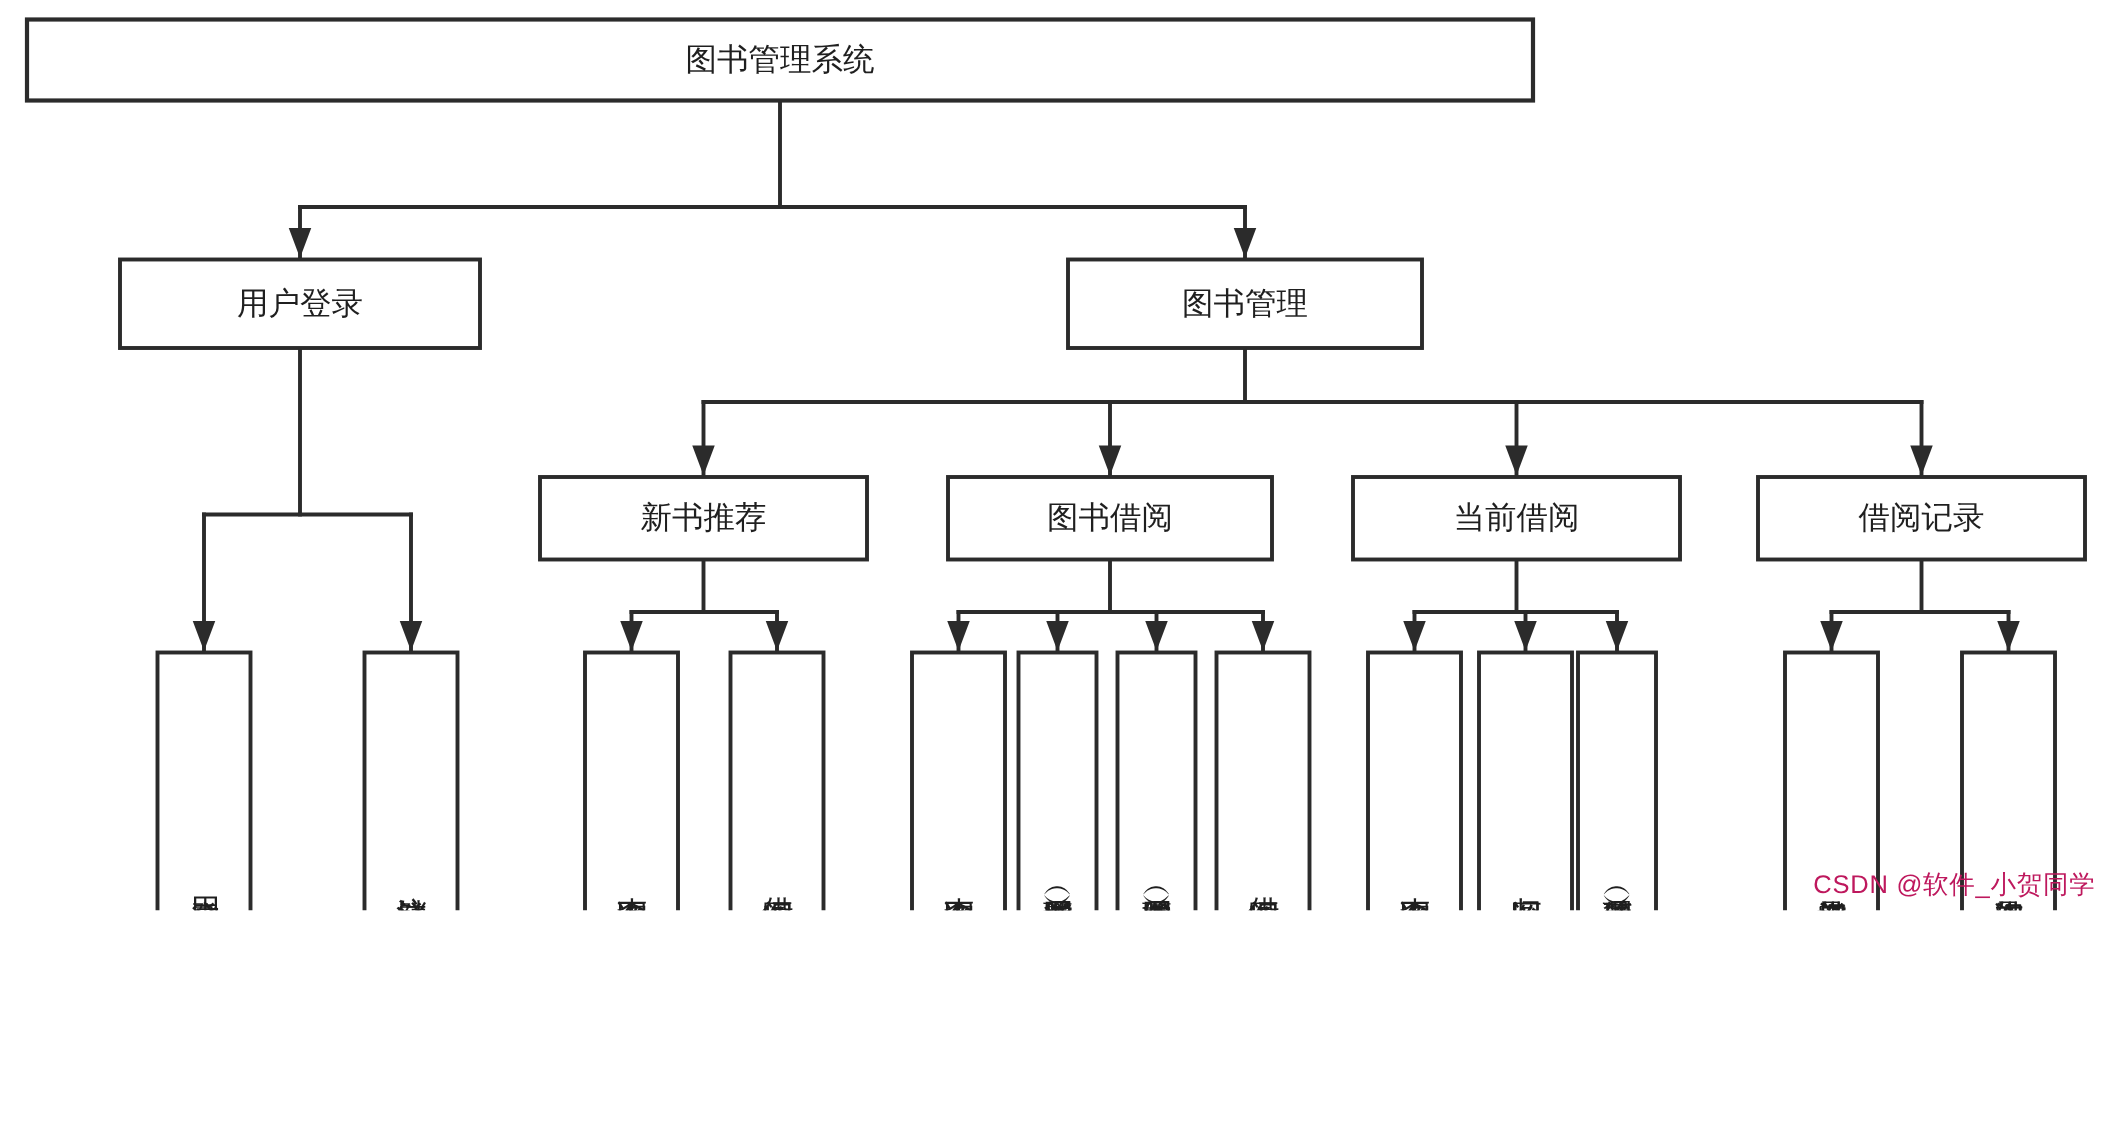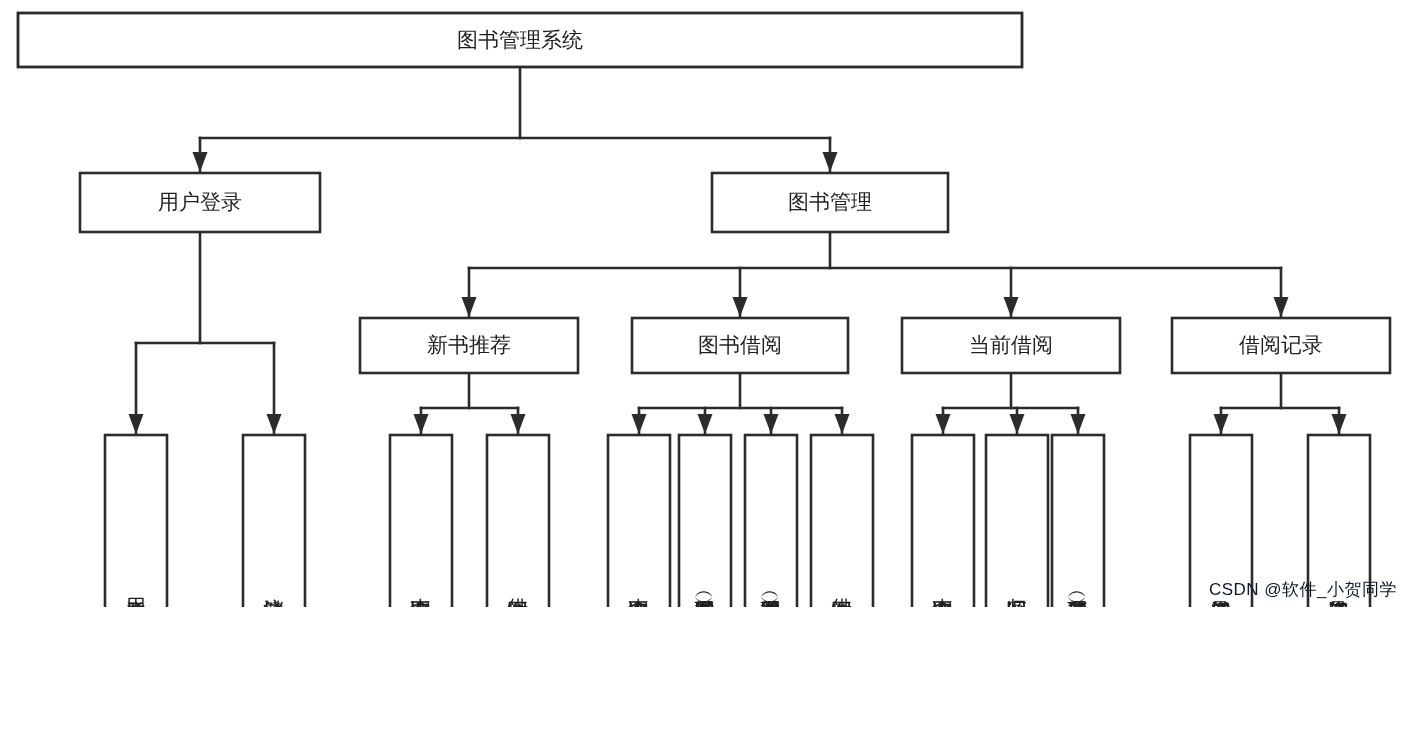--- a/index.html
+++ b/index.html
@@ -73,21 +73,21 @@
     text-align: center;
     pointer-events: none;
     user-select: none;
   }
   .watermark {
     position: absolute;
     right: 8px;
     bottom: 6px;
     font-family: "Liberation Sans", "DejaVu Sans", sans-serif;
     font-size: 17px;
-    color: #0f172a;
+    color: #be185d;
     letter-spacing: 0.5px;
     white-space: nowrap;
     user-select: none;
   }
 </style>
 </head>
 <body>
 
 <div id="diagram-root">
 

